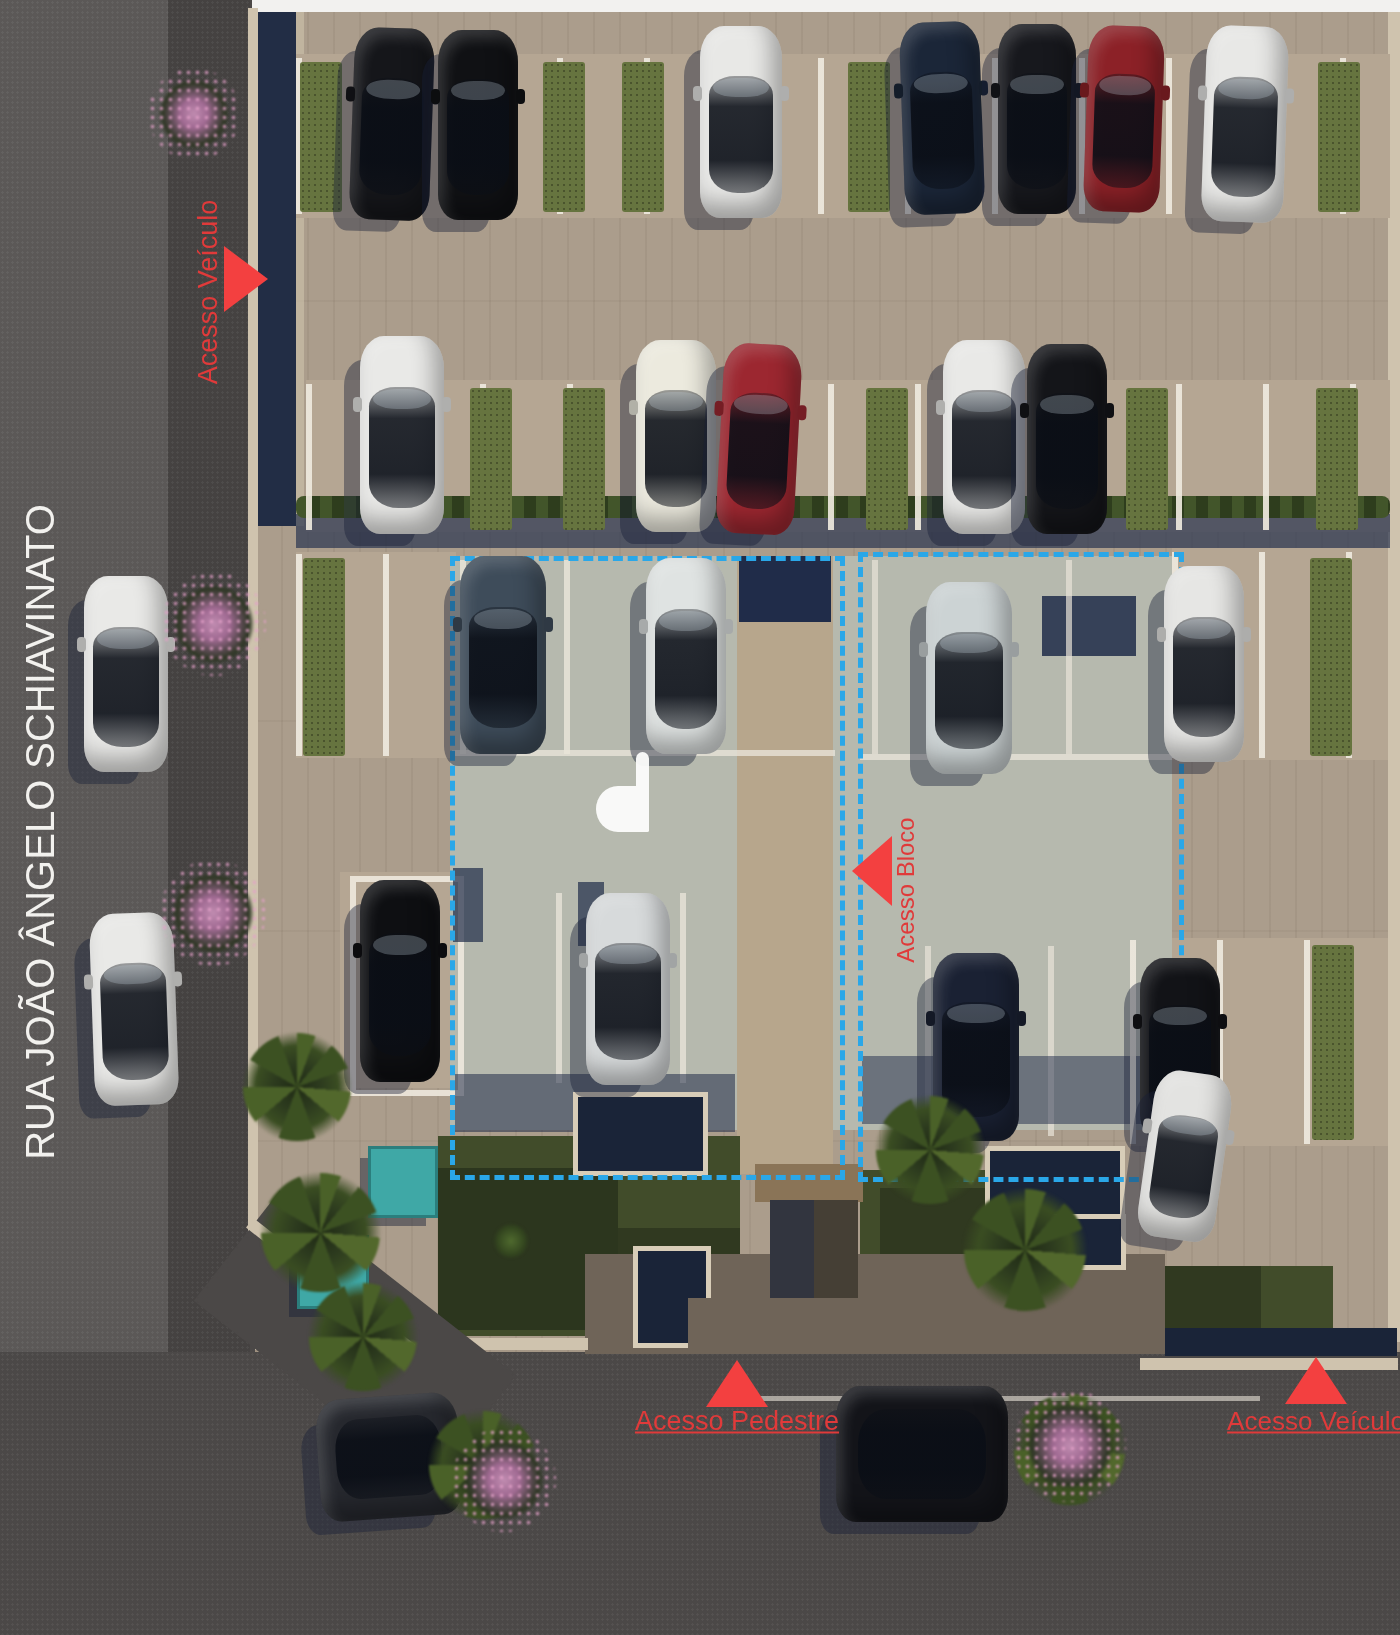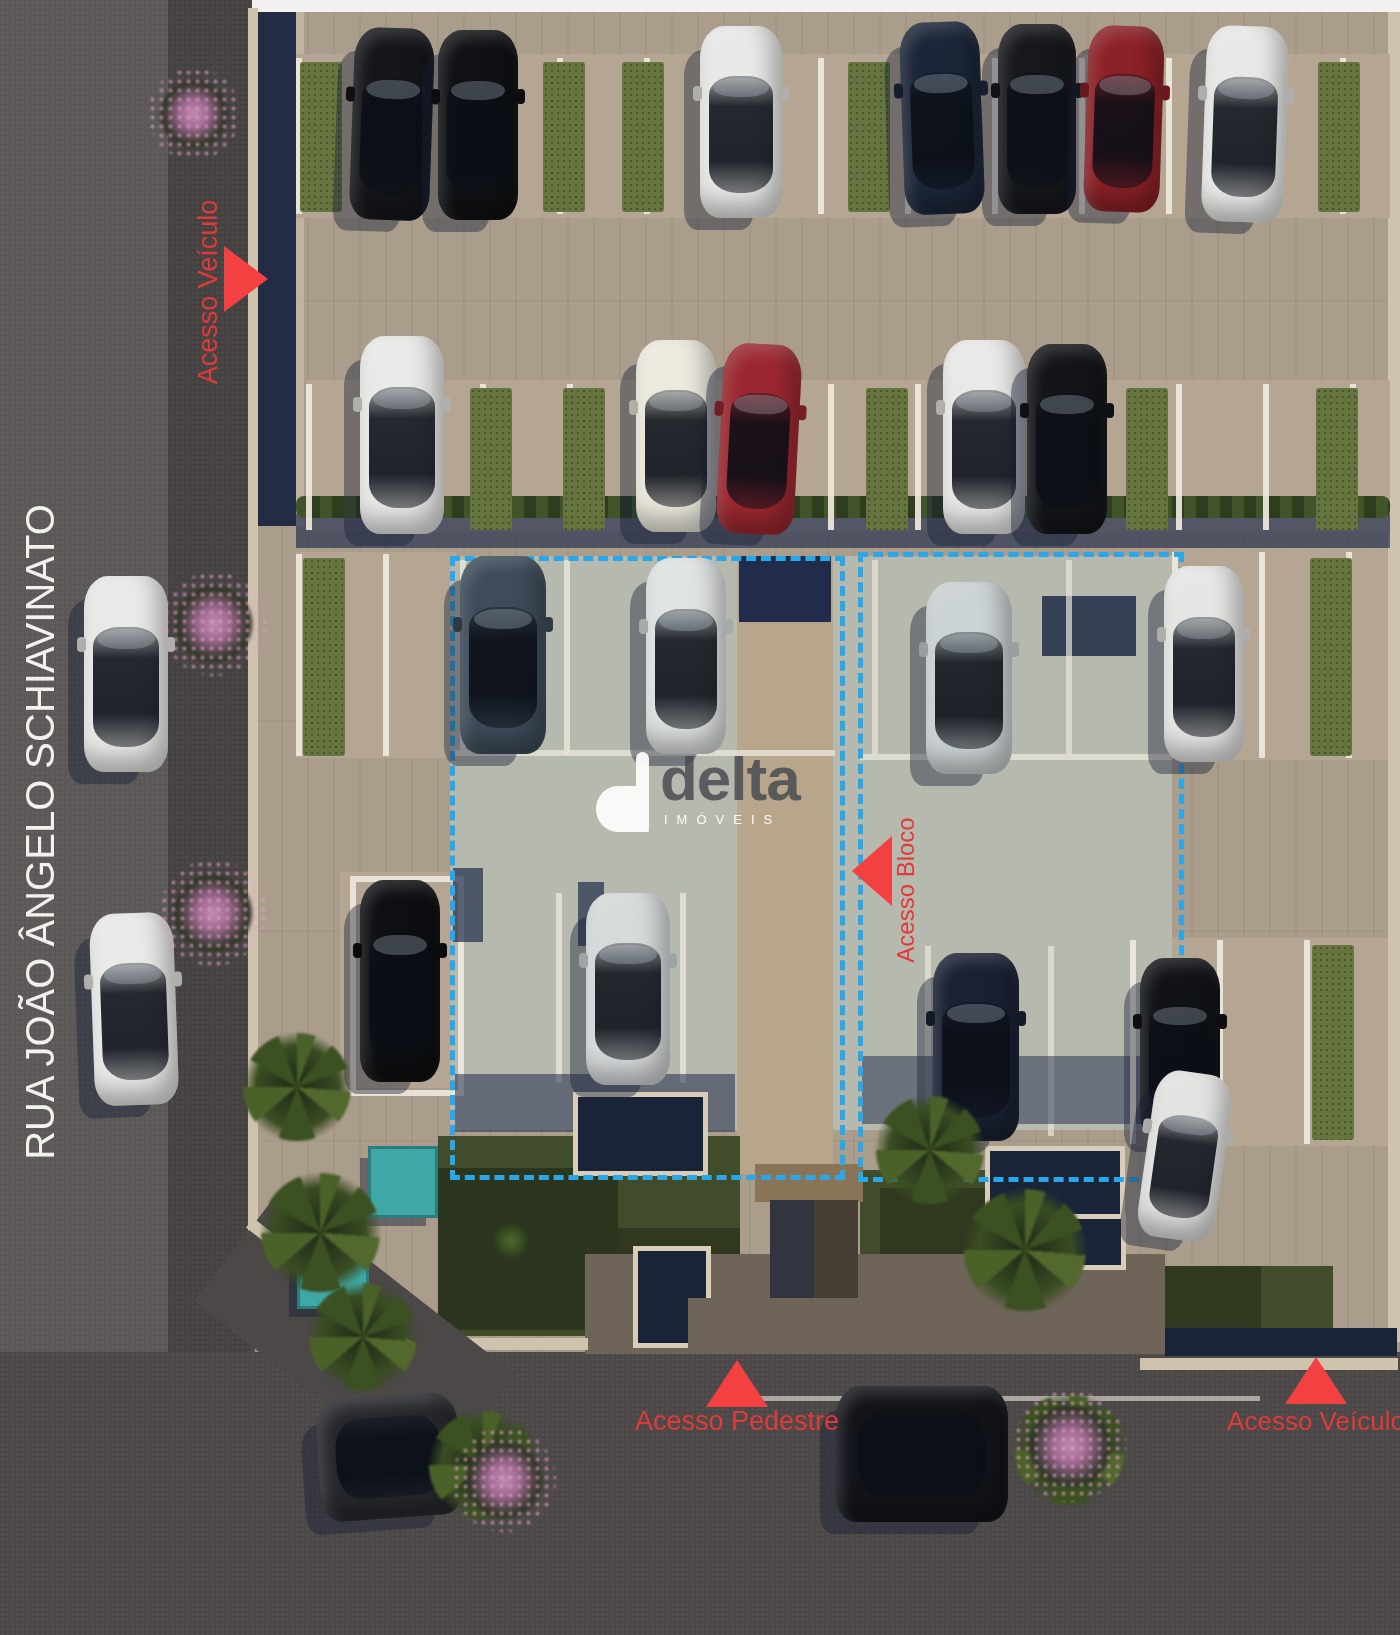--- a/index.html
+++ b/index.html
@@ -51,21 +51,21 @@
   .pink{position:absolute;border-radius:50%;filter:blur(1px);
     background:radial-gradient(closest-side,#c08bb0 0%,#a06a92 30%,#53474a 55%,#303826 68%,rgba(48,56,38,0) 78%);
     background-blend-mode:normal;}
   .pink:after{content:"";position:absolute;inset:0;border-radius:50%;
     background-image:radial-gradient(rgba(227,160,200,.8) 1.5px,transparent 2.2px);background-size:9px 9px;}
   .green-tuft{position:absolute;border-radius:50%;filter:blur(1px);
     background:radial-gradient(closest-side,#4f6a2e,#33451f 60%,rgba(51,69,31,0) 78%);}
   
   .red-text{color:#e03a3a;font-weight:400;white-space:nowrap;}
   .vtext{transform:translate(-50%,-50%) rotate(-90deg);}
-  .ctext{transform:translate(-50%,-50%);}
+  .ctext{transform:translate(-50%,-50%);text-decoration:underline;}
   .tri{width:0;height:0;position:absolute;}
   .tri-right{border-top:33px solid transparent;border-bottom:33px solid transparent;border-left:44px solid #f34040;}
   .tri-left{border-top:35px solid transparent;border-bottom:35px solid transparent;border-right:40px solid #f34040;}
   .tri-up{border-left:31px solid transparent;border-right:31px solid transparent;border-bottom:47px solid #f34040;}
   
   .street-name{color:#f2f1ee;white-space:nowrap;font-weight:400;}
   
   .wm{display:flex;align-items:flex-start;opacity:.95;}
   .wm-icon{position:relative;width:58px;height:84px;}
   .wm-circle{position:absolute;left:0;top:36px;width:44px;height:46px;background:#fdfdfc;border-radius:50% 8% 8% 50%/50% 10% 10% 50%;}
@@ -295,18 +295,14 @@
   <div class="abs tri tri-up" style="left:1285px;top:1357px;"></div>
   <span class="abs red-text ctext" style="left:1316px;top:1421px;font-size:26px;">Acesso Veículo</span>
 
   <span class="abs street-name vtext" style="left:40px;top:832px;font-size:40px;">RUA JOÃO ÂNGELO SCHIAVINATO</span>
 
   <div class="abs wm" style="left:596px;top:750px;">
     <div class="wm-icon">
       <div class="wm-circle"></div>
       <div class="wm-bar"></div>
     </div>
-    <div class="wm-textcol">
-      <div class="wm-brand">delta</div>
-      <div class="wm-sub">IMÓVEIS</div>
-    </div>
   </div>
 </div>
 
 </body></html>

